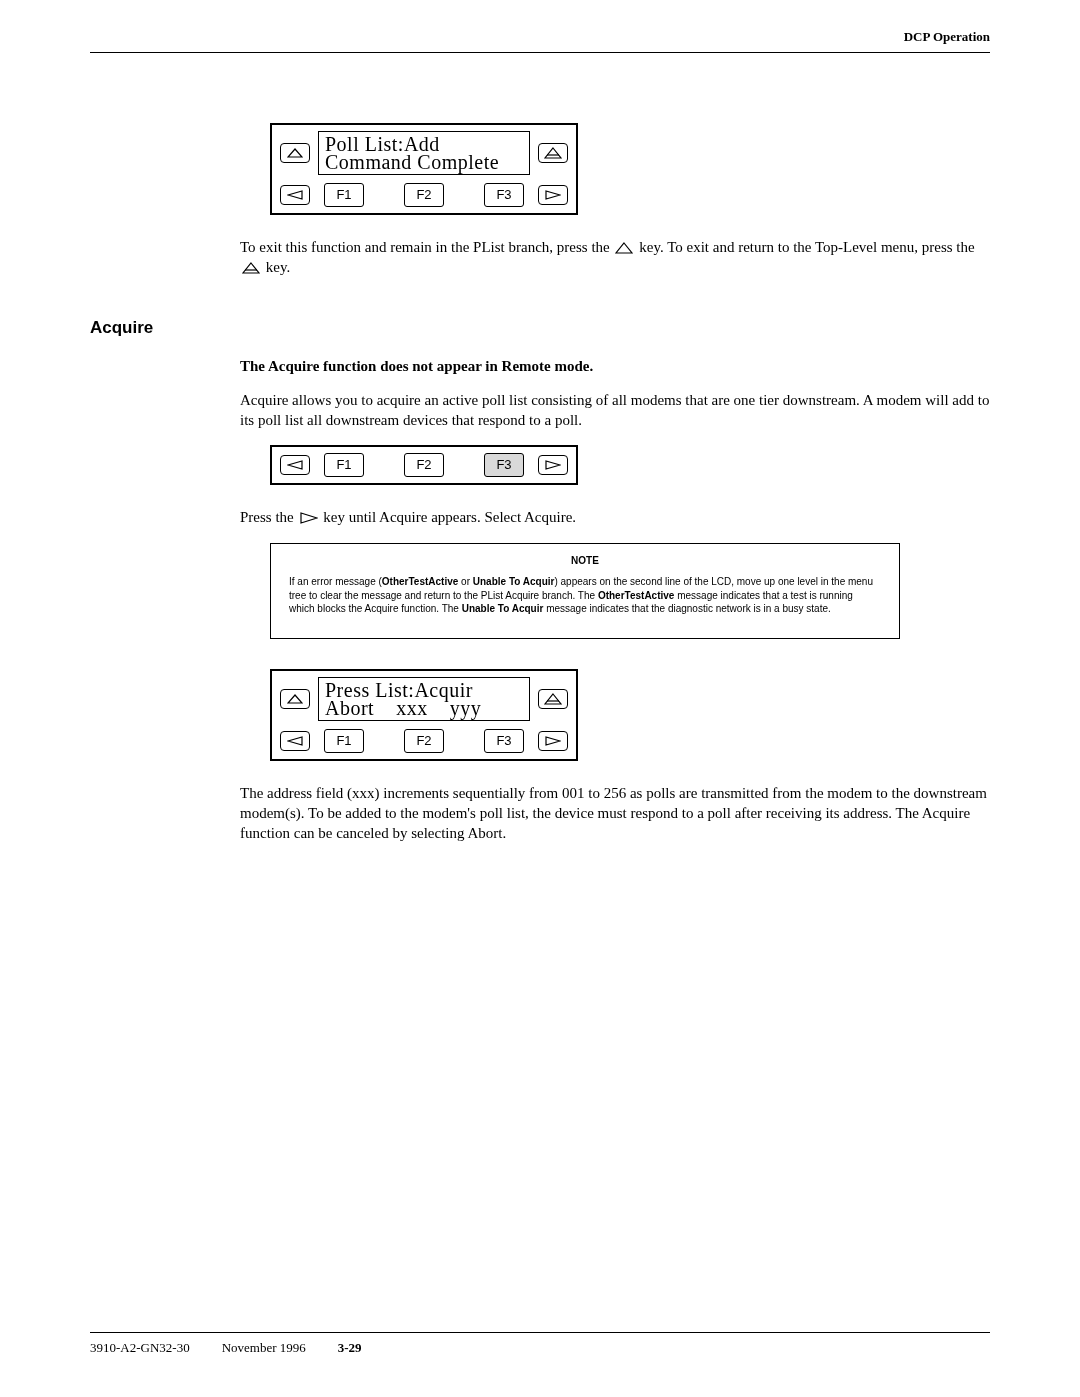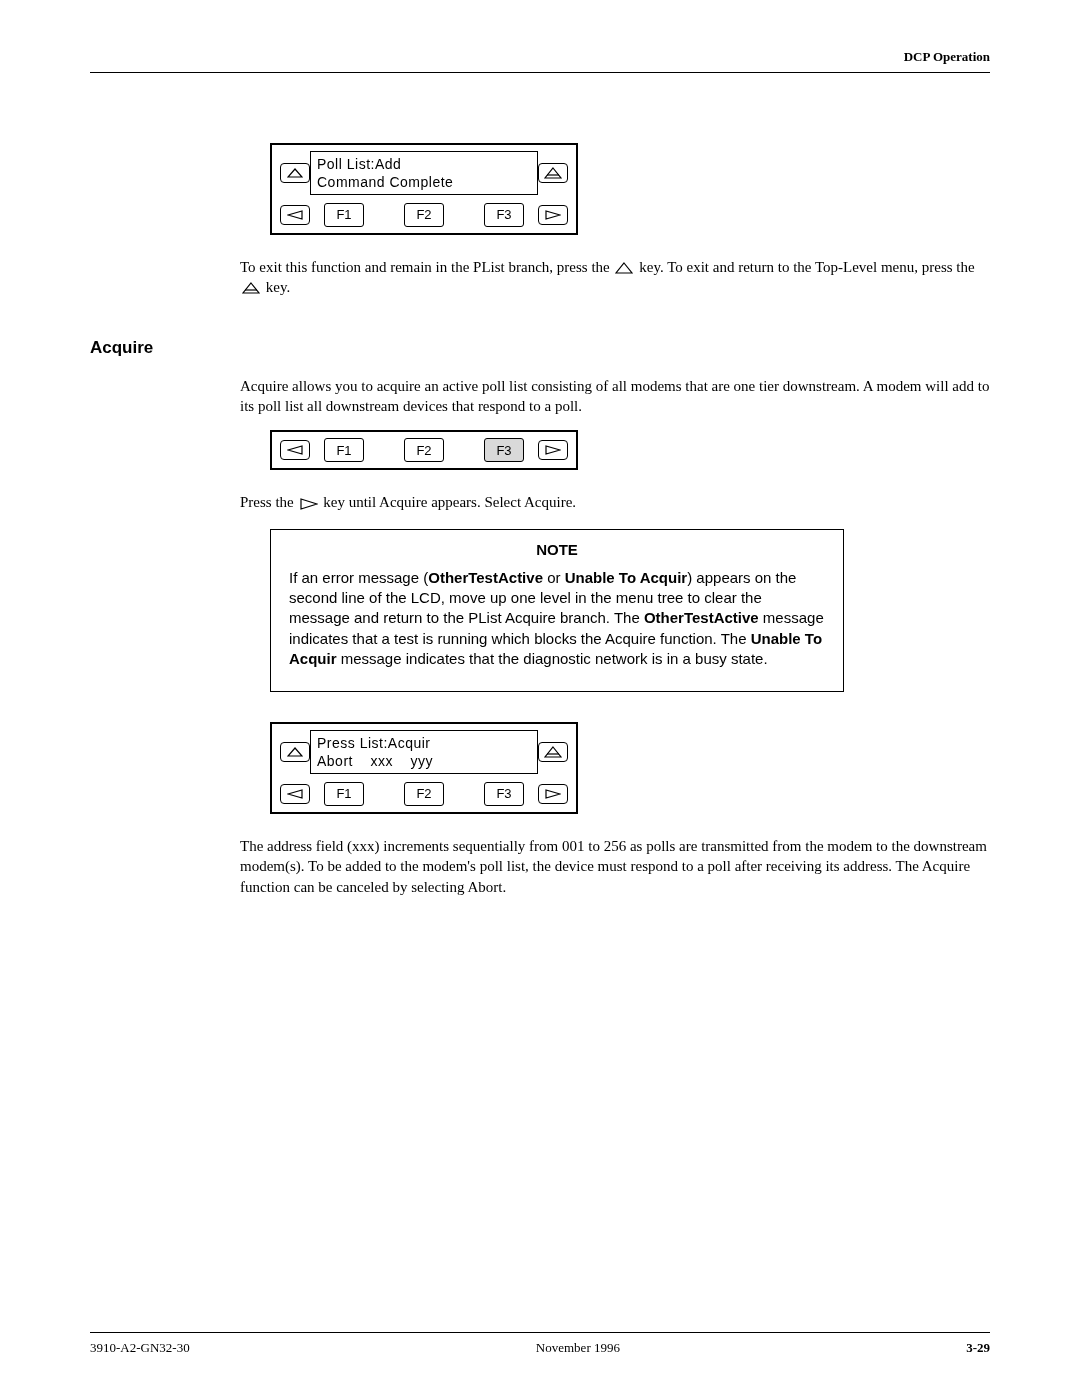--- a/index.html
+++ b/index.html
@@ -9,21 +9,21 @@
     font-size: 15px;
     line-height: 1.35;
     background: #fff;
     color: #000;
   }
   .page {
     width: 1080px;
     height: 1397px;
     position: relative;
     box-sizing: border-box;
-    padding: 48px 90px 40px 90px;
+    padding: 28px 90px 40px 90px;
   }
   .header {
     text-align: right;
     font-weight: bold;
     font-size: 13px;
     padding-bottom: 6px;
   }
   .hr {
     border-top: 1px solid #000;
     margin-bottom: 70px;
@@ -73,27 +73,27 @@
     border: 1.5px solid #000;
     border-radius: 4px;
     display: flex;
     align-items: center;
     justify-content: center;
     background: #fff;
     box-sizing: border-box;
   }
   .lcd {
     flex: 1;
-    margin: 0 0;
+    margin: 0 8px;
     border: 1.5px solid #000;
     height: 44px;
     padding: 3px 6px;
     box-sizing: border-box;
-    font-family: Liberation Sans, sans-serif;
-    font-size: 14px;
+    font-family: Liberation Serif, serif;
+    font-size: 20px;
     line-height: 18px;
     letter-spacing: 0.5px;
   }
   .lcd-line {
     white-space: pre;
   }
   .fkeys {
     flex: 1;
     margin: 0 8px;
     display: flex;
@@ -115,46 +115,45 @@
   }
   .fkey.highlight {
     background: #d9d9d9;
   }
   
   svg { display: block; }
   
   .note-box {
     border: 1px solid #000;
     margin: 16px 0 30px 30px;
-    width: 574px;
+    width: 630px;
     box-sizing: border-box;
     padding: 10px 18px 22px 18px;
     font-family: Arial, Helvetica, sans-serif;
-    font-size: 15px;
+    font-size: 10px;
     line-height: 1.35;
   }
   .note-title {
     text-align: center;
     font-weight: bold;
     margin-bottom: 8px;
   }
   
   .footer {
     position: absolute;
     bottom: 40px;
     left: 90px;
     right: 90px;
   }
   .footer-line {
     border-top: 1px solid #000;
     margin-bottom: 6px;
   }
   .footer-row {
     display: flex;
-    justify-content: space-between;
     font-size: 13px;
     gap: 32px;
   }
 </style>
 </head>
 <body>
 
 <div class="page">
 
   <div class="header">DCP Operation</div>
@@ -208,20 +207,21 @@
             <line x1="3" y1="8" x2="15" y2="8" stroke="#000" stroke-width="1.2"></line>
           </svg></span><span> key.</span>
     </p>
 
   </div>
 
   <div class="section-title">Acquire</div>
 
   <div class="content">
 
+    <p class="p bold">The Acquire function does not appear in Remote mode.</p>
     <p class="p">Acquire allows you to acquire an active poll list consisting of all modems that are one tier downstream. A modem will add to its poll list all downstream devices that respond to a poll.</p>
 
     <div class="panel">
       <div class="panel-row">
         <div class="side-btn">
           <svg width="16" height="10">
               <polygon points="1,5 15,1 15,9" fill="none" stroke="#000" stroke-width="1.2"></polygon>
             </svg>
         </div>
         <div class="fkeys">

